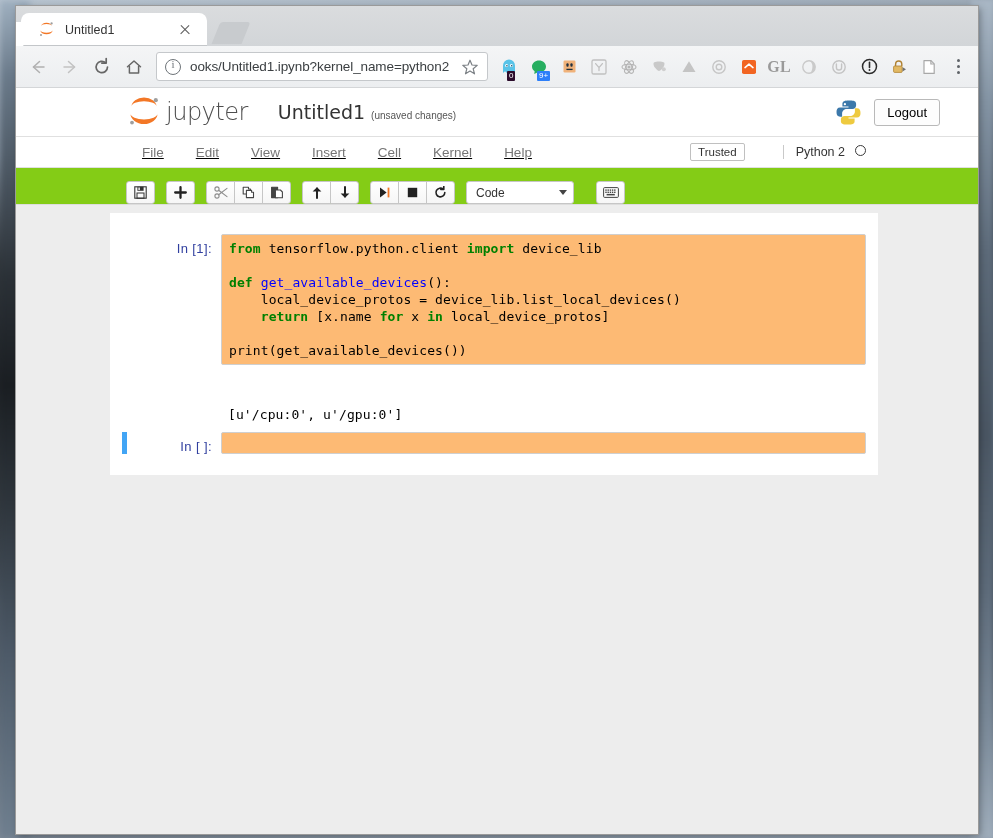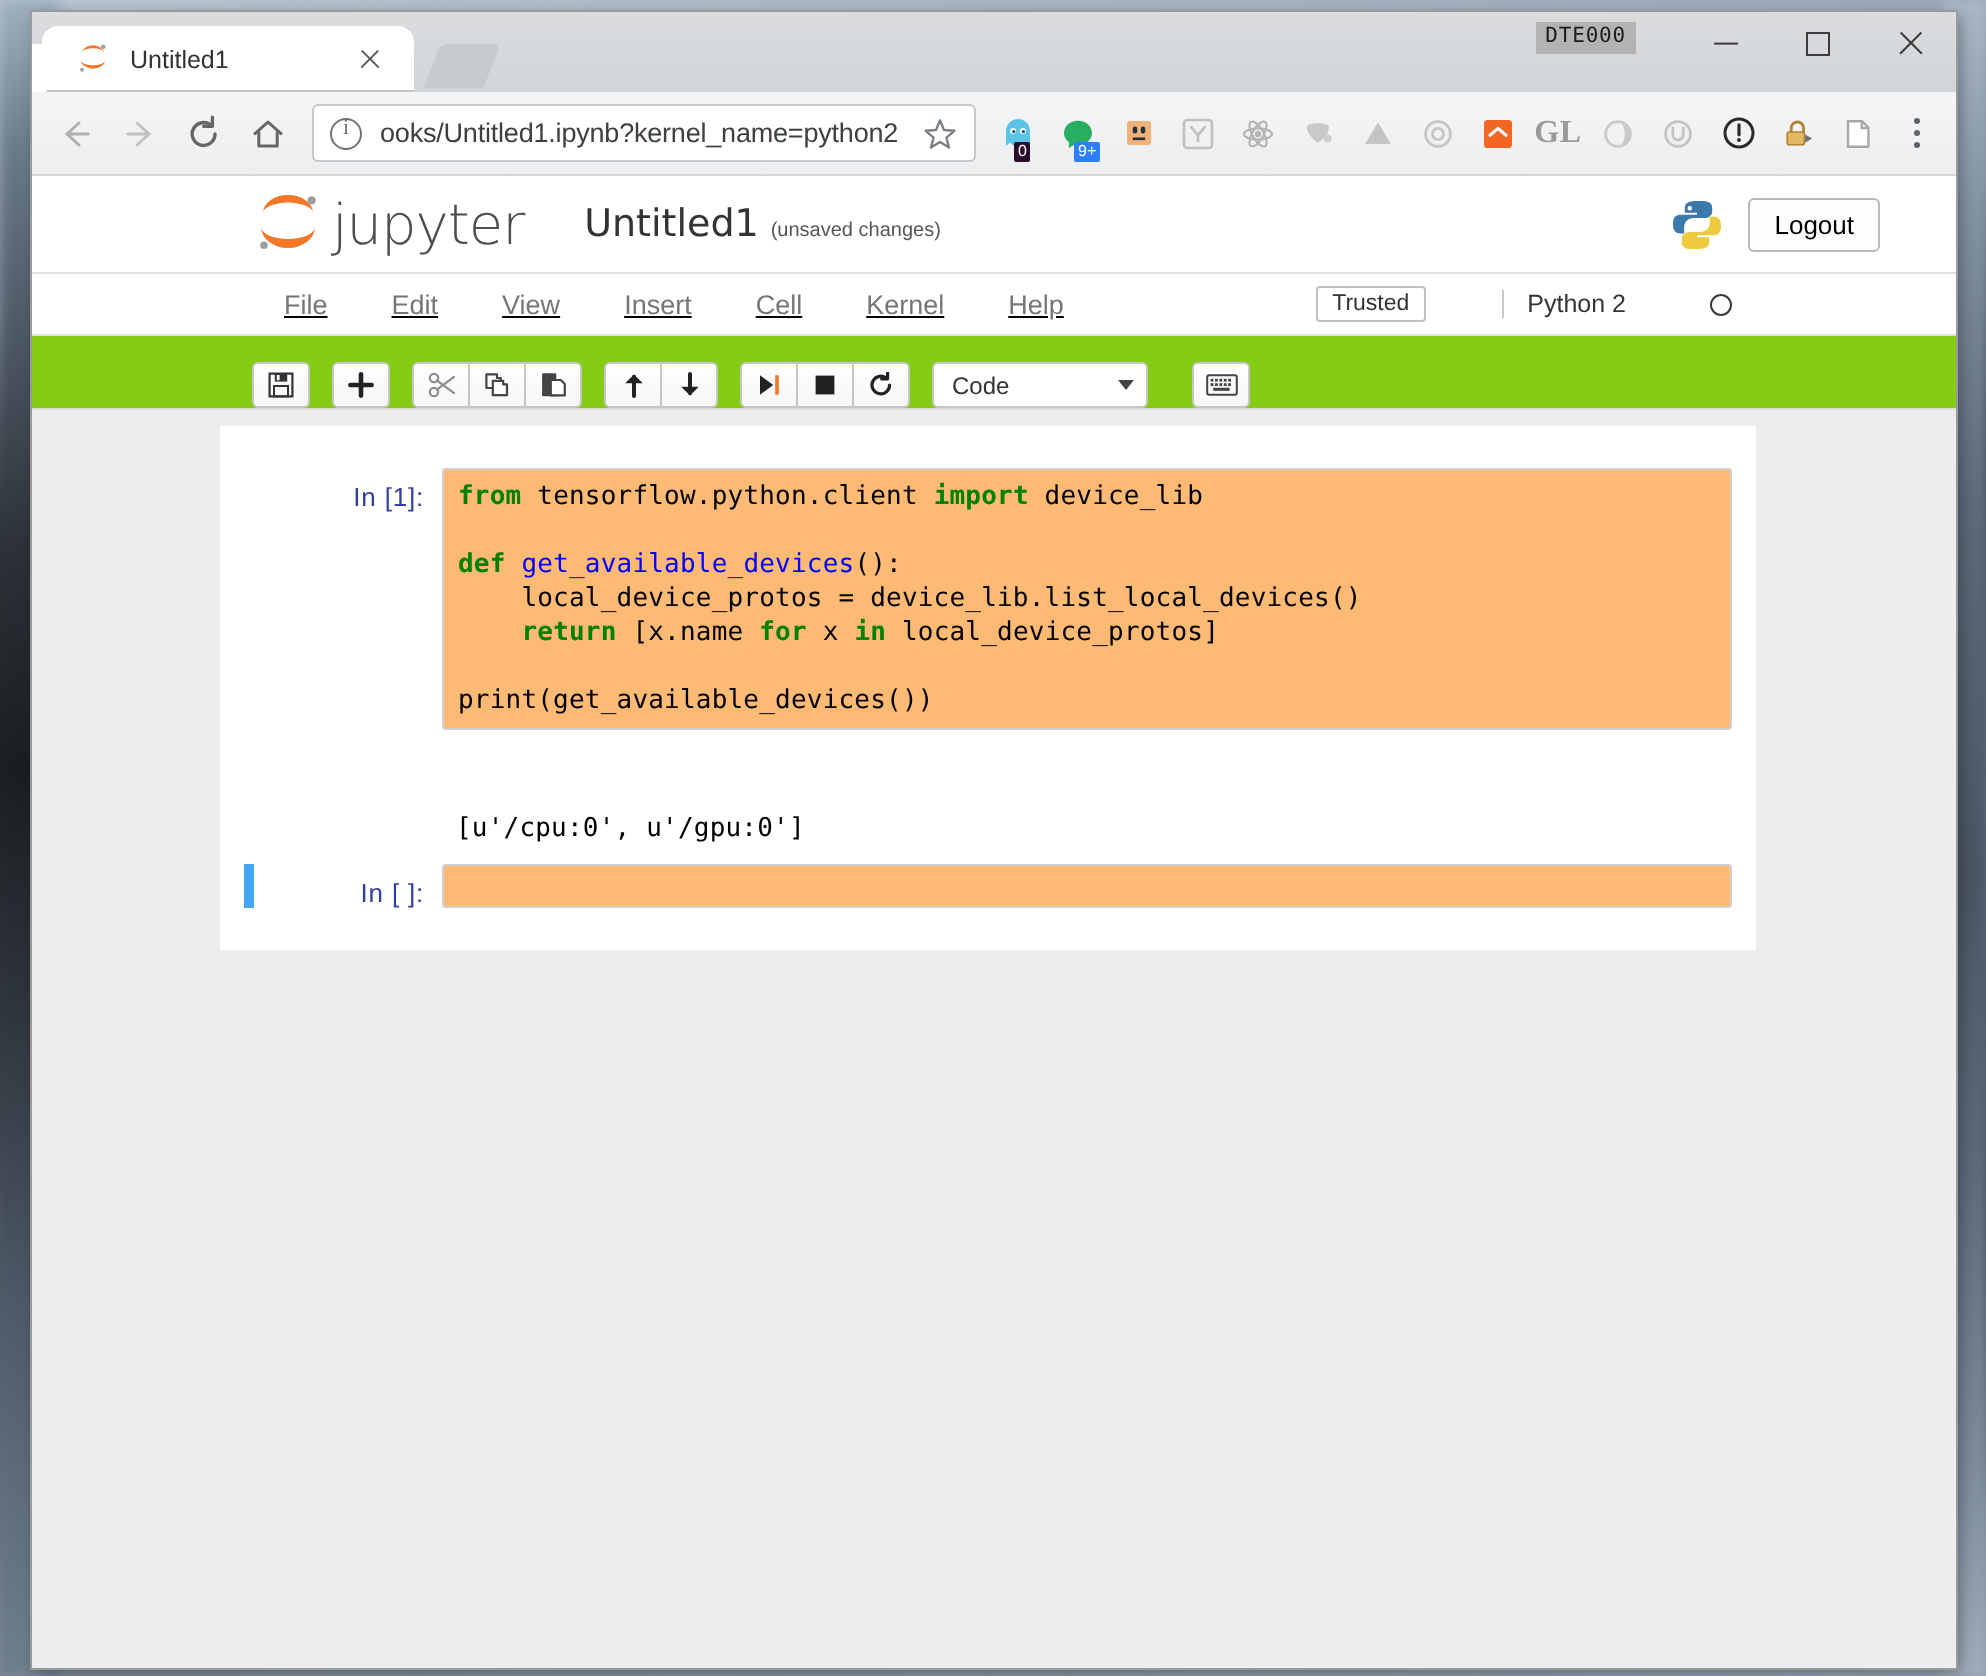--- a/index.html
+++ b/index.html
@@ -259,21 +259,21 @@
     height: 48px;
     background: #fff;
     display: flex;
     align-items: center;
     padding: 0 14px 0 14px;
     position: relative;
   }
   .jp-logo-wrap { display: flex; align-items: center; margin-left: 96px; }
   .jp-logo { width: 36px; height: 30px; position: relative; }
   .jp-wordmark {
-    font-size: 28px;
+    font-size: 24px;
     color: #4e4e4e;
     font-family: "DejaVu Sans", sans-serif;
     font-weight: 300;
     letter-spacing: -0.5px;
     margin-left: 4px;
   }
   .jp-nbname {
     font-size: 19px;
     color: #333;
     margin-left: 30px;
@@ -333,28 +333,27 @@
   .trusted-badge {
     border: 1px solid #c0c0c0;
     border-radius: 2px;
     padding: 2px 7px;
     font-size: 11.5px;
     color: #333;
     background: #fff;
     cursor: pointer;
   }
   .kernel-ind {
-    display: flex; align-items: center;
+    display: flex; 
     margin-left: 38px;
     border-left: 1px solid #c9c9c9;
     padding-left: 12px;
     font-size: 12.5px;
     color: #333;
     cursor: pointer;
-    gap: 32px;
   }
   .kernel-circle {
     width: 11px; height: 11px;
     border: 1.5px solid #3a3a3a;
     border-radius: 50%;
     margin-left: 10px;
     box-sizing: border-box;
   }
 
   .jp-toolbar {
@@ -498,32 +497,20 @@
           <circle cx="13.6" cy="2.4" r="1.15" fill="#9e9e9e"></circle>
           <circle cx="3.0" cy="13.9" r="1.0" fill="#9e9e9e"></circle>
         </svg>
       </span>
       <span class="tab-title">Untitled1</span>
       <span class="tab-close"></span>
     </div>
 
     <div class="newtab"></div>
 
-    <div class="winbtns">
-      <span class="dte-label">DTE000</span>
-      <span class="winbtn">
-        <span class="g ic-min"></span>
-      </span>
-      <span class="winbtn">
-        <span class="g ic-max"></span>
-      </span>
-      <span class="winbtn">
-        <span class="g ic-cls"></span>
-      </span>
-    </div>
   </div>
 
   <div class="omnirow">
 
     <span class="navbtn">
       <svg width="20" height="20" viewBox="0 0 20 20">
         <path d="M11.5 4.5 L5.5 10 L11.5 15.5" stroke="#b0b0b0" stroke-width="1.5" fill="none" stroke-linecap="round"></path>
         <path d="M5.8 10 L16 10" stroke="#b0b0b0" stroke-width="1.5" fill="none" stroke-linecap="round"></path>
       </svg>
     </span>

